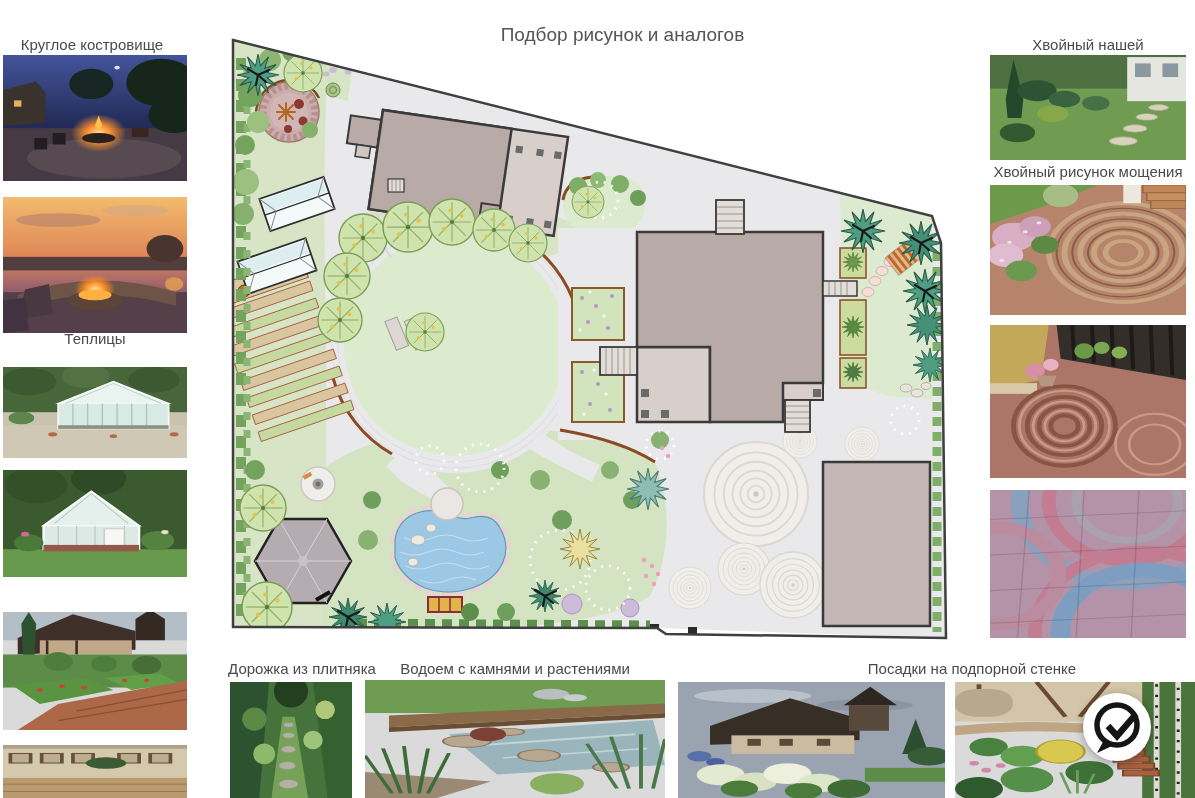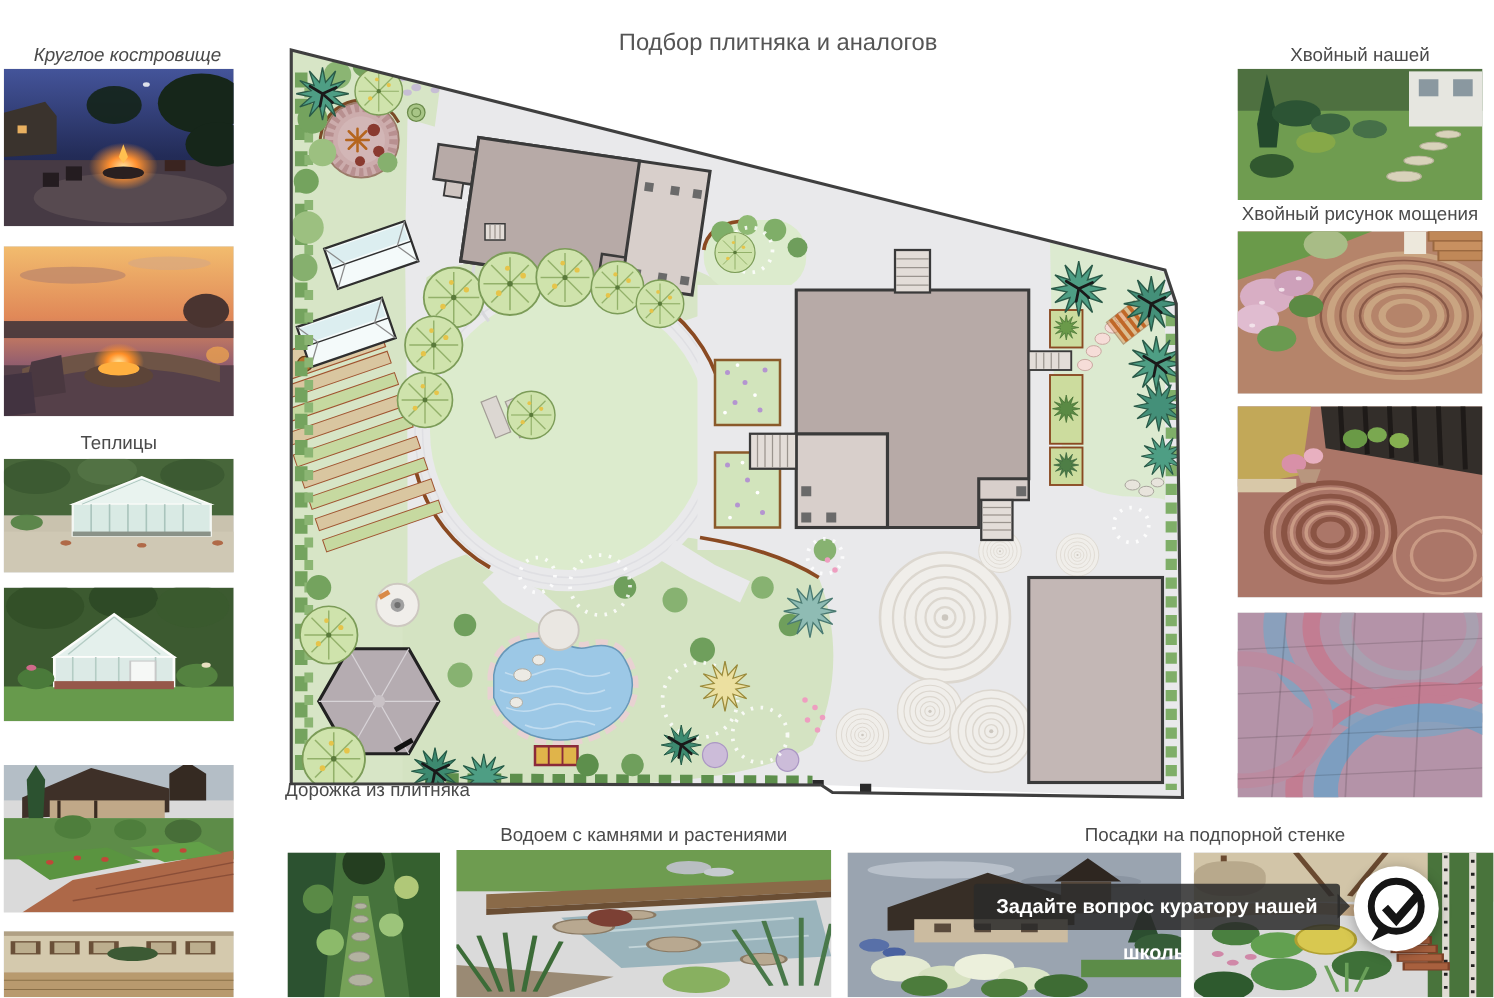--- a/index.html
+++ b/index.html
@@ -17,23 +17,23 @@
   .chat-tip:after{content:"";position:absolute;right:-18px;top:8px;border:10px solid transparent;
             border-left-color:rgba(42,42,42,.85);}
   .chat-btn{position:absolute;left:1083px;top:693px;width:68px;height:68px;border-radius:50%;
             background:#fff;box-shadow:0 2px 10px rgba(0,0,0,.3);z-index:21;cursor:pointer;}
 </style>
 </head>
 <body>
 
 <div id="stage">
 
-  <div id="title">Подбор плитняка и аналогов</div>
-
-  <div class="lbl" style="left:10px;top:36px;width:184px;font-style:italic;">Круглое костровище</div>
+  <div id="title">Подбор рисунок и аналогов</div>
+
+  <div class="lbl" style="left:0;top:36px;width:184px;">Круглое костровище</div>
 
   <div class="ph" style="left:3px;top:55px;width:184px;height:126px;">
     <svg viewBox="0 0 100 100" preserveAspectRatio="none">
       <defs>
         <linearGradient id="gp1" x2="0" y2="1">
             <stop offset="0" stop-color="#44549a"></stop>
             <stop offset=".55" stop-color="#232c58"></stop>
             <stop offset="1" stop-color="#1b1b30"></stop>
           </linearGradient>
         <radialGradient id="gp1f">
@@ -84,21 +84,21 @@
       <path d="M8,72 Q50,52 94,70 L94,80 Q50,63 8,82 Z" fill="#6e5446"></path>
       <circle cx="50" cy="68" r="11" fill="url(#gp2f)"></circle>
       <ellipse cx="50" cy="76" rx="15" ry="7" fill="#5c4438"></ellipse>
       <ellipse cx="50" cy="72" rx="9" ry="4" fill="#ffb040"></ellipse>
       <polygon points="12,68 25,64 27,86 8,90" fill="#4a3840"></polygon>
       <polygon points="0,76 12,74 14,98 0,100" fill="#423340"></polygon>
       <circle cx="93" cy="64" r="5" fill="#e8a050" opacity=".8"></circle>
     </svg>
   </div>
 
-  <div class="lbl" style="left:3px;top:346px;width:184px;text-align:center;">Теплицы</div>
+  <div class="lbl" style="left:3px;top:330px;width:184px;text-align:center;">Теплицы</div>
 
   <div class="ph" style="left:3px;top:367px;width:184px;height:91px;">
     <svg viewBox="0 0 100 100" preserveAspectRatio="none">
       <rect width="100" height="50" fill="#47663a"></rect>
       <circle cx="14" cy="16" r="15" fill="#3c5a32"></circle>
         <circle cx="45" cy="10" r="13" fill="#527244"></circle>
         <circle cx="82" cy="14" r="14" fill="#3c5a32"></circle>
       <rect y="50" width="100" height="50" fill="#c9c2ae"></rect>
       <rect y="64" width="100" height="36" fill="#cfc8b4"></rect>
       <polygon points="30,40 60,16 90,40" fill="#e9f3ef" stroke="#fdfdfb" stroke-width="1.2"></polygon>
@@ -306,21 +306,21 @@
           <line x1="0" y1="44" x2="100" y2="38"></line>
         <line x1="0" y1="68" x2="100" y2="62"></line>
           <line x1="0" y1="90" x2="100" y2="84"></line>
         <line x1="20" y1="0" x2="14" y2="100"></line>
           <line x1="48" y1="0" x2="44" y2="100"></line>
           <line x1="76" y1="0" x2="72" y2="100"></line>
       </g>
     </svg>
   </div>
 
-  <div class="lbl" style="left:227px;top:624px;width:150px;">Дорожка из плитняка</div>
+  <div class="lbl" style="left:227px;top:660px;width:150px;">Дорожка из плитняка</div>
   <div class="lbl" style="left:390px;top:660px;width:250px;">Водоем с камнями и растениями</div>
   <div class="lbl" style="left:847px;top:660px;width:250px;">Посадки на подпорной стенке</div>
 
   <div class="ph" style="left:230px;top:682px;width:122px;height:116px;">
     <svg viewBox="0 0 100 100" preserveAspectRatio="none">
       <rect width="100" height="100" fill="#46733c"></rect>
       <polygon points="0,0 32,0 24,100 0,100" fill="#2c5230"></polygon>
       <polygon points="68,0 100,0 100,100 80,100" fill="#35602f"></polygon>
       <polygon points="34,100 64,100 53,30 43,30" fill="#76a258"></polygon>
       <g fill="#b2b2a0" stroke="#8f8f80" stroke-width=".6">
@@ -904,21 +904,20 @@
         <use href="#branch" transform="translate(545,596)"></use>
       </g>
 
       <rect x="650" y="624" width="9" height="8" fill="#2a2a2a"></rect>
       <rect x="688" y="627" width="9" height="8" fill="#2a2a2a"></rect>
     </g>
 
     <polygon points="233,40 932,216 941,243 946,638 666,634 657,628 233,627" fill="none" stroke="#3f3f3f" stroke-width="2.5"></polygon>
   </svg>
 
-  <div class="chat-tip">Задайте вопрос куратору нашей школы</div>
   <div class="chat-btn">
     <svg viewBox="0 0 68 68">
       <circle cx="34" cy="32" r="20" fill="none" stroke="#151515" stroke-width="5.5"></circle>
       <polygon points="21,47 14,60 29,53" fill="#151515"></polygon>
       <path d="M25,33 L34,43 L53,21" fill="none" stroke="#151515" stroke-width="6.5"></path>
     </svg>
   </div>
 
 </div>
 

